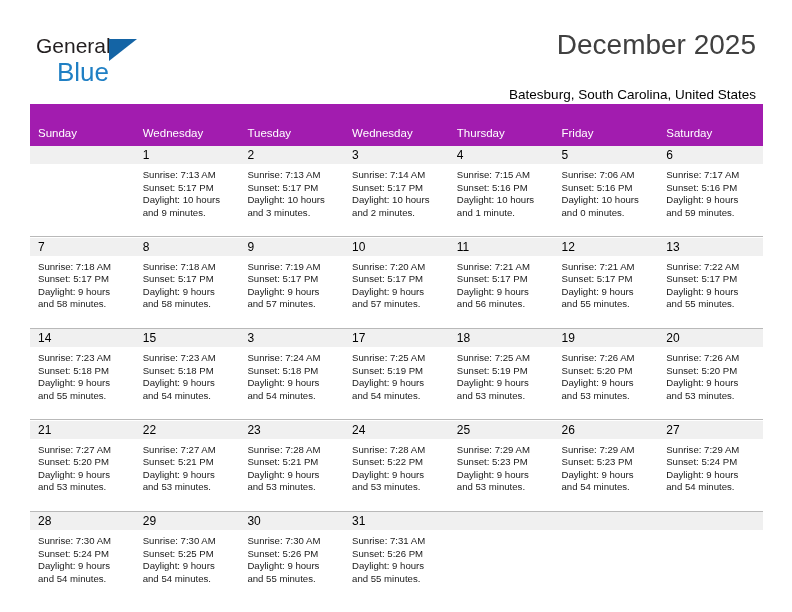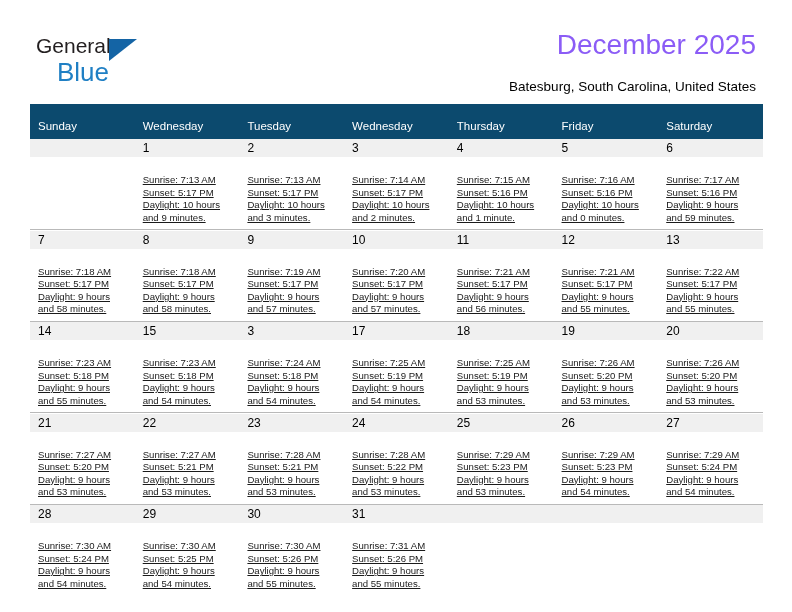--- a/index.html
+++ b/index.html
@@ -65,48 +65,48 @@
 
   .title-block {
     position: absolute;
     right: 36px;
     top: 28px;
     text-align: right;
   }
   .month-title {
     font-size: 28px;
     font-weight: normal;
-    color: #8b5cf6;
+    color: #404040;
     line-height: 34px;
     white-space: nowrap;
   }
   .location {
-    margin-top: 16px;
+    margin-top: 24px;
     font-size: 13.5px;
     color: #000000;
     line-height: 17px;
     white-space: nowrap;
   }
 
   
   .calendar {
     position: absolute;
     left: 30px;
     top: 104px;
     width: 733px;
     border-collapse: collapse;
     table-layout: fixed;
   }
   .calendar th {
-    background: #0c4a6e;
+    background: #a21caf;
     color: #ffffff;
     font-weight: normal;
     font-size: 11.5px;
     text-align: left;
-    padding: 14px 0 6px 8px;
+    padding: 21px 0 6px 8px;
     height: 15px;
     border: none;
   }
   .calendar td {
     vertical-align: top;
     padding: 0;
     border: none;
     width: 104.7px;
     height: 90px;
     box-sizing: border-box;
@@ -121,25 +121,24 @@
     height: 18px;
     line-height: 18px;
     padding-left: 8px;
     font-size: 12px;
     color: #000000;
   }
   .cell-blank .daynum-band {
     background: #f0f0f0;
   }
   .details {
-    padding: 17px 6px 0 8px;
+    padding: 5px 6px 0 8px;
     font-size: 9.6px;
     line-height: 12.6px;
     color: #1a1a1a;
-    text-decoration: underline;
   }
   .details div {
     white-space: nowrap;
   }
   .week-sep td {
     height: 1px;
     padding: 0;
     border-top: 1px solid #b9b9b9;
   }
 </style>
@@ -223,21 +222,21 @@
                 <div>Sunset: 5:16 PM</div>
                 <div>Daylight: 10 hours</div>
                 <div>and 1 minute.</div>
               </div>
             </div>
           </td>
           <td>
             <div class="cell-inner">
               <div class="daynum-band">5</div>
               <div class="details">
-                <div>Sunrise: 7:16 AM</div>
+                <div>Sunrise: 7:06 AM</div>
                 <div>Sunset: 5:16 PM</div>
                 <div>Daylight: 10 hours</div>
                 <div>and 0 minutes.</div>
               </div>
             </div>
           </td>
           <td>
             <div class="cell-inner">
               <div class="daynum-band">6</div>
               <div class="details">

